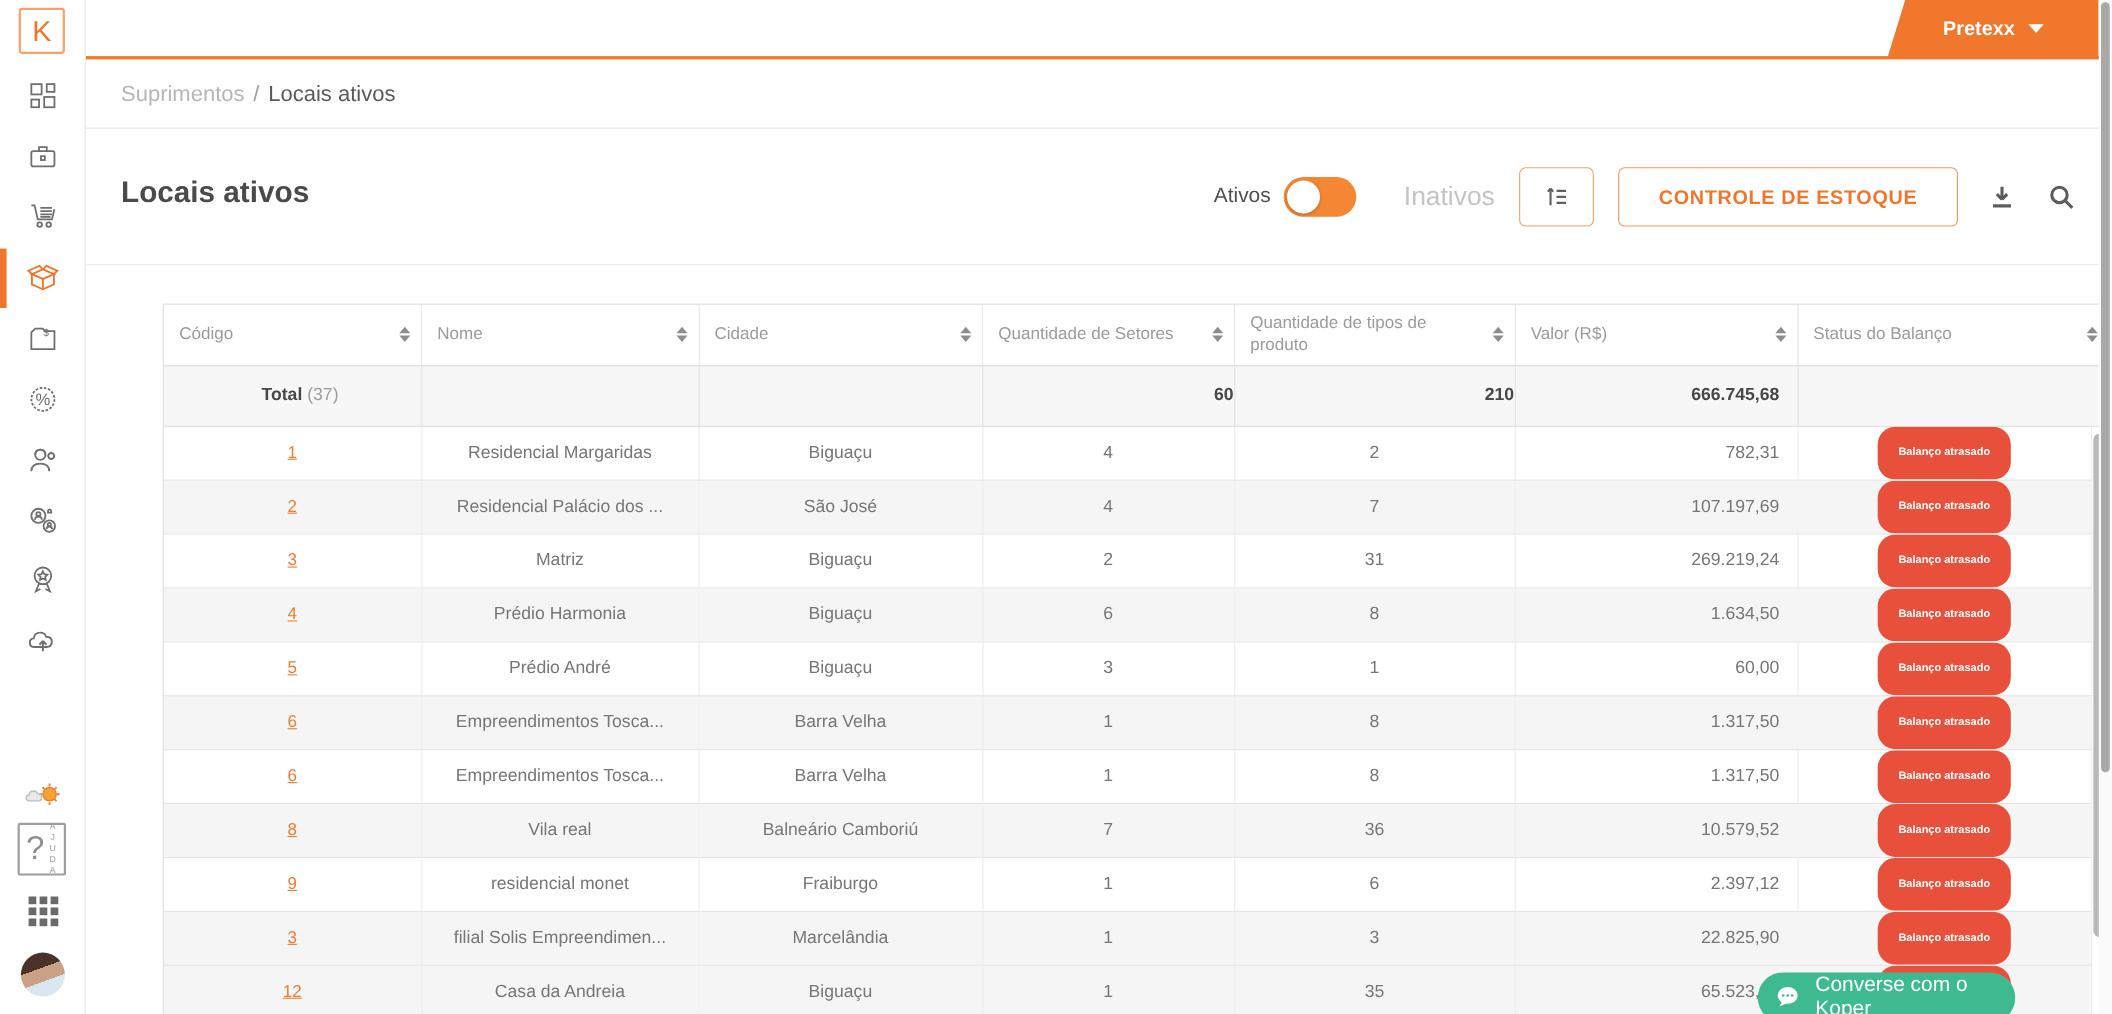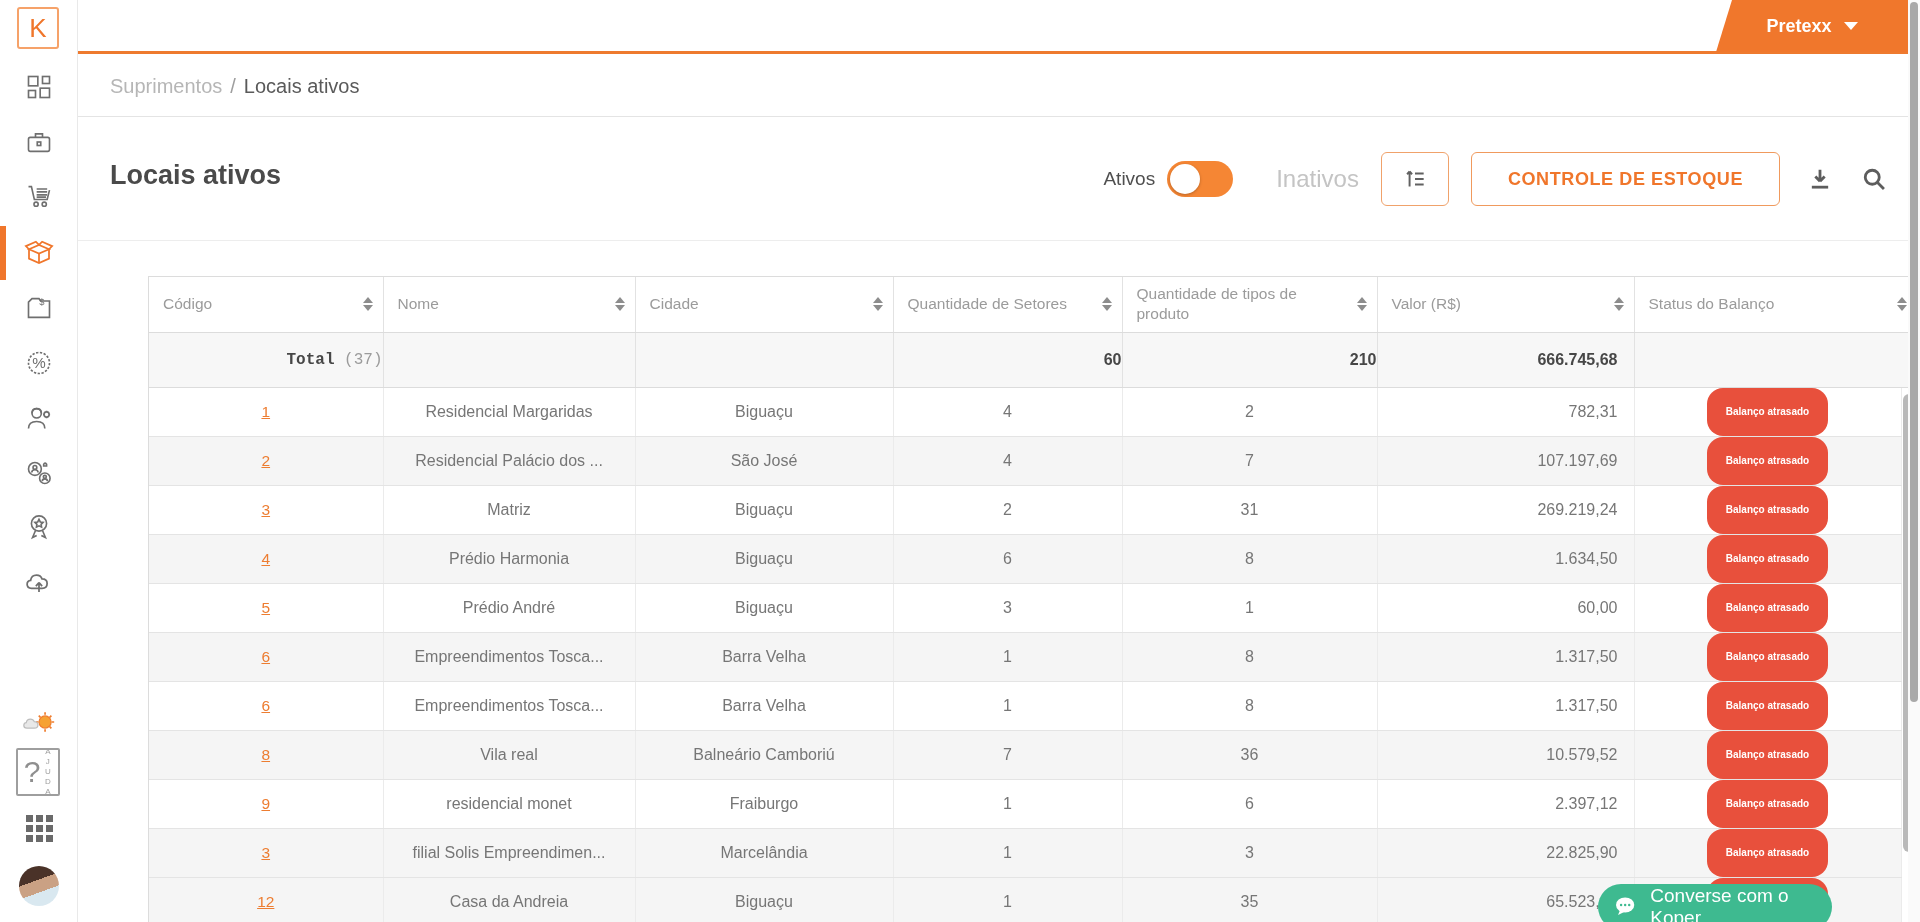--- a/index.html
+++ b/index.html
@@ -85,21 +85,21 @@
   .sort-arrows { position:absolute; right:10px; top:50%; transform:translateY(-50%);
     display:flex; flex-direction:column; gap:2px; }
   .sort-arrows i { width:0; height:0; border-left:5px solid transparent;
     border-right:5px solid transparent; display:block; }
   .sort-arrows .up { border-bottom:6px solid #8d8d8d; }
   .sort-arrows .dn { border-top:6px solid #8d8d8d; }
   tr.total-row td { height:55px; background:#f7f7f7; border-right:1px solid #e2e2e2;
     border-bottom:1px solid #dcdcdc; font-size:16px; font-weight:bold; color:#474747;
     text-align:right; }
   tr.total-row td:last-child { border-right:none; }
-  tr.total-row td.cell-label { text-align:right; padding-left:14px;font-family:Liberation Mono, monospace; }
+  tr.total-row td.cell-label { text-align:center; padding-left:14px; }
   tr.total-row .count { font-weight:normal; color:#9b9b9b; }
   tr.total-row td.cell-valor { text-align:right; padding-right:16px; }
   .data-table td { height:44px; font-size:16px; color:#767676; text-align:center;
     border-right:1px solid #ebebeb; border-bottom:1px solid #e4e4e4;
     background:#fff; overflow:hidden; white-space:nowrap; }
   .data-table tr.alt td { background:#f5f5f5; }
   .data-table td.cell-valor { text-align:right; padding-right:16px; }
   .codigo-link { color:#ed7d31; text-decoration:underline; font-size:15.5px; cursor:pointer; }
   .status-badge { display:inline-block; background:#e8503c; color:#ffffff;
     font-size:10px; font-weight:bold; border-radius:16px; padding:18px 19px;

